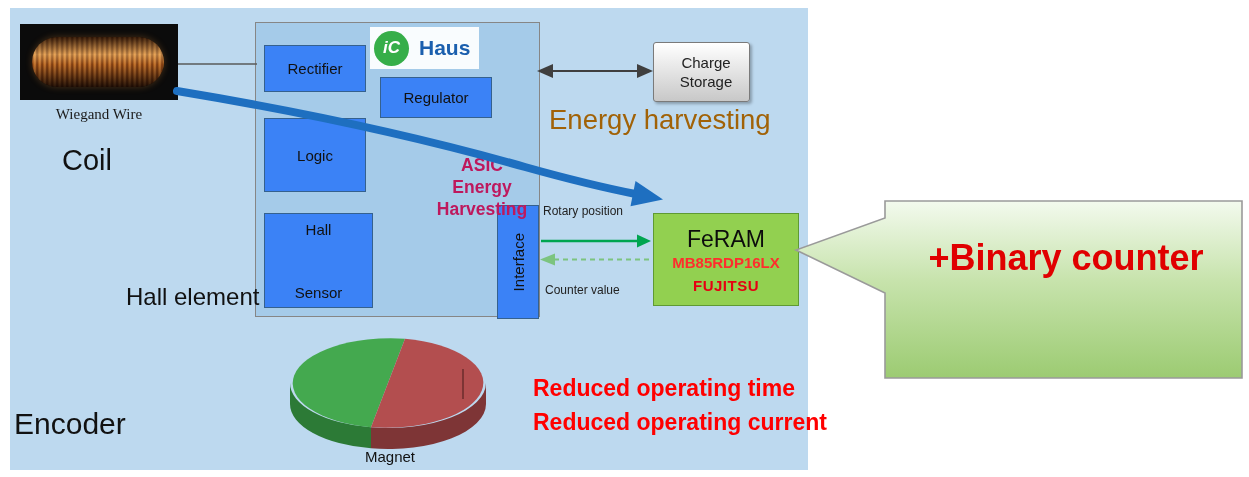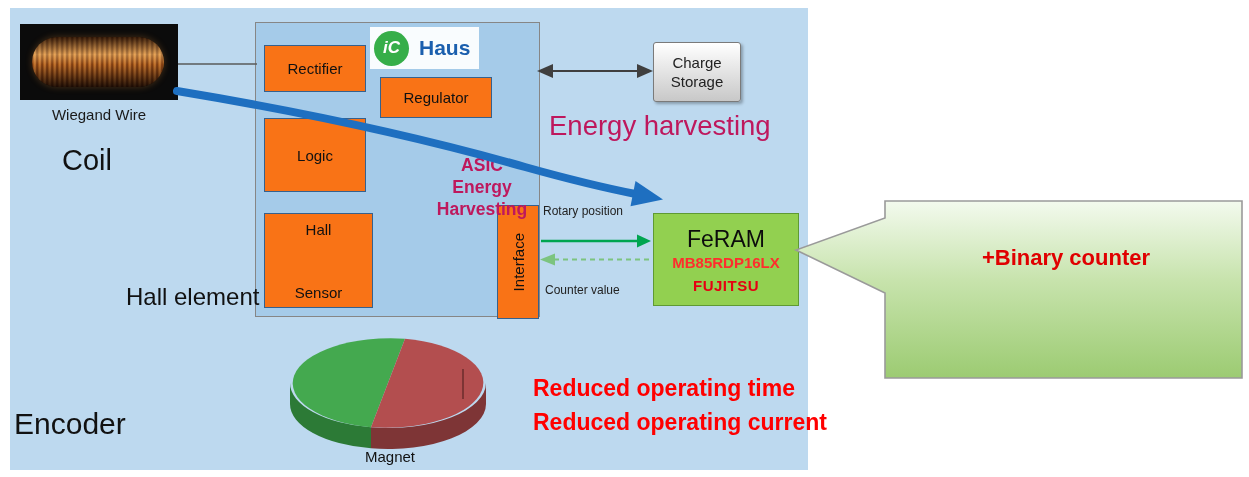--- a/index.html
+++ b/index.html
@@ -10,62 +10,62 @@
   .bg{left:10px;top:8px;width:798px;height:462px;background:#BDD9EF;}
 
   
   .coil-photo{left:20px;top:24px;width:158px;height:76px;background:#0b0b0b;}
   .coil-body{position:absolute;left:12px;top:13px;width:132px;height:50px;border-radius:25px;
     background:
       linear-gradient(180deg, rgba(20,5,0,.78), rgba(255,205,130,.38) 35%, rgba(130,45,0,.25) 55%, rgba(8,0,0,.85)),
       repeating-linear-gradient(90deg,#6b3410 0px,#c77a2e 2px,#e6994a 3px,#6b3410 5px);
     box-shadow:0 0 7px rgba(255,160,60,.25);}
 
-  .wiegand-label{left:20px;top:106px;width:158px;text-align:center;font-size:15px;color:#1a1a1a;}
+  .wiegand-label{left:20px;top:106px;width:158px;text-align:center;font-size:15px;color:#1a1a1a;font-family:Liberation Serif, serif;}
   .coil-label{left:62px;top:144px;font-size:29px;color:#111;}
 
   
   .asic{left:255px;top:22px;width:283px;height:293px;background:#A5CBE9;border:1.5px solid #868686;}
-  .blockbox{position:absolute;background:#f97316;border:1.4px solid #35618E;display:flex;
+  .blockbox{position:absolute;background:#3b82f6;border:1.4px solid #35618E;display:flex;
             align-items:center;justify-content:center;text-align:center;font-size:15px;color:#111;}
   .b-rectifier{left:8px;top:22px;width:100px;height:45px;}
   .b-regulator{left:124px;top:54px;width:110px;height:39px;}
   .b-logic{left:8px;top:95px;width:100px;height:72px;}
   .b-hall{left:8px;top:190px;width:107px;height:93px;flex-direction:column;line-height:19px;gap:44px;}
   .b-interface{left:241px;top:182px;width:40px;height:112px;}
   .b-interface .vtext{writing-mode:vertical-rl;transform:rotate(180deg);font-size:15px;}
   .asic-title{position:absolute;left:150px;top:131px;width:152px;text-align:center;font-weight:bold;
               font-size:17.5px;color:#be185d;line-height:22px;}
 
   
   .logo{position:absolute;left:114px;top:4px;height:42px;display:flex;align-items:center;
         background:rgba(255,255,255,.93);border-radius:0;padding:0 9px 0 4px;}
   .logo-circle{width:35px;height:35px;border-radius:50%;background:#36AE49;color:#fff;font-weight:bold;
                font-style:italic;font-size:17px;display:flex;align-items:center;justify-content:center;}
   .logo-haus{color:#1B5FAE;font-weight:bold;font-size:21px;margin-left:10px;}
 
   
   .charge{left:653px;top:42px;width:86px;height:58px;background:linear-gradient(#ffffff,#c8c8c8);
           border:1.4px solid #7a7a7a;border-radius:3px;display:flex;flex-direction:column;align-items:center;
-          justify-content:center;font-size:15px;line-height:19px;color:#222;box-shadow:2px 2px 3px rgba(0,0,0,.28);}
+          justify-content:center;font-size:15px;line-height:19px;color:#222;box-shadow:2px 2px 3px rgba(0,0,0,.28);padding-left:9px;}
 
-  .energy-text{left:549px;top:101px;font-size:27.5px;color:#be185d;line-height:38px;white-space:nowrap;margin-top:6px;}
+  .energy-text{left:549px;top:101px;font-size:27.5px;color:#a16207;line-height:38px;white-space:nowrap;}
 
   
   .feram{left:653px;top:213px;width:144px;height:91px;background:#92D050;border:1px solid #5f9a33;
          display:flex;flex-direction:column;align-items:center;justify-content:center;}
   .feram-name{font-size:23px;color:#0c0c0c;}
   .feram-part{font-size:15px;font-weight:bold;color:#FF2D2D;margin-top:1px;}
   .feram-brand{font-size:15px;font-weight:bold;color:#E60012;margin-top:6px;letter-spacing:.5px;}
 
   .sig{font-size:12px;color:#222;}
   .sig-rotary{left:543px;top:204px;}
   .sig-counter{left:545px;top:283px;}
 
-  .callout-text{left:898px;top:237px;width:336px;text-align:center;font-size:22px;font-weight:bold;
+  .callout-text{left:898px;top:237px;width:336px;text-align:center;font-size:36px;font-weight:bold;
                 color:#E00000;line-height:41px;}
 
   .hall-element{left:126px;top:283px;font-size:24px;color:#111;}
   .encoder{left:14px;top:407px;font-size:30px;color:#111;}
   .benefits{left:533px;top:371px;font-size:23px;font-weight:bold;color:#FF0000;line-height:34px;white-space:nowrap;}
   .magnet{left:283px;top:448px;width:214px;text-align:center;font-size:15px;color:#111;}
 
   svg.overlay{position:absolute;left:0;top:0;pointer-events:none;}
 </style>
 </head>

